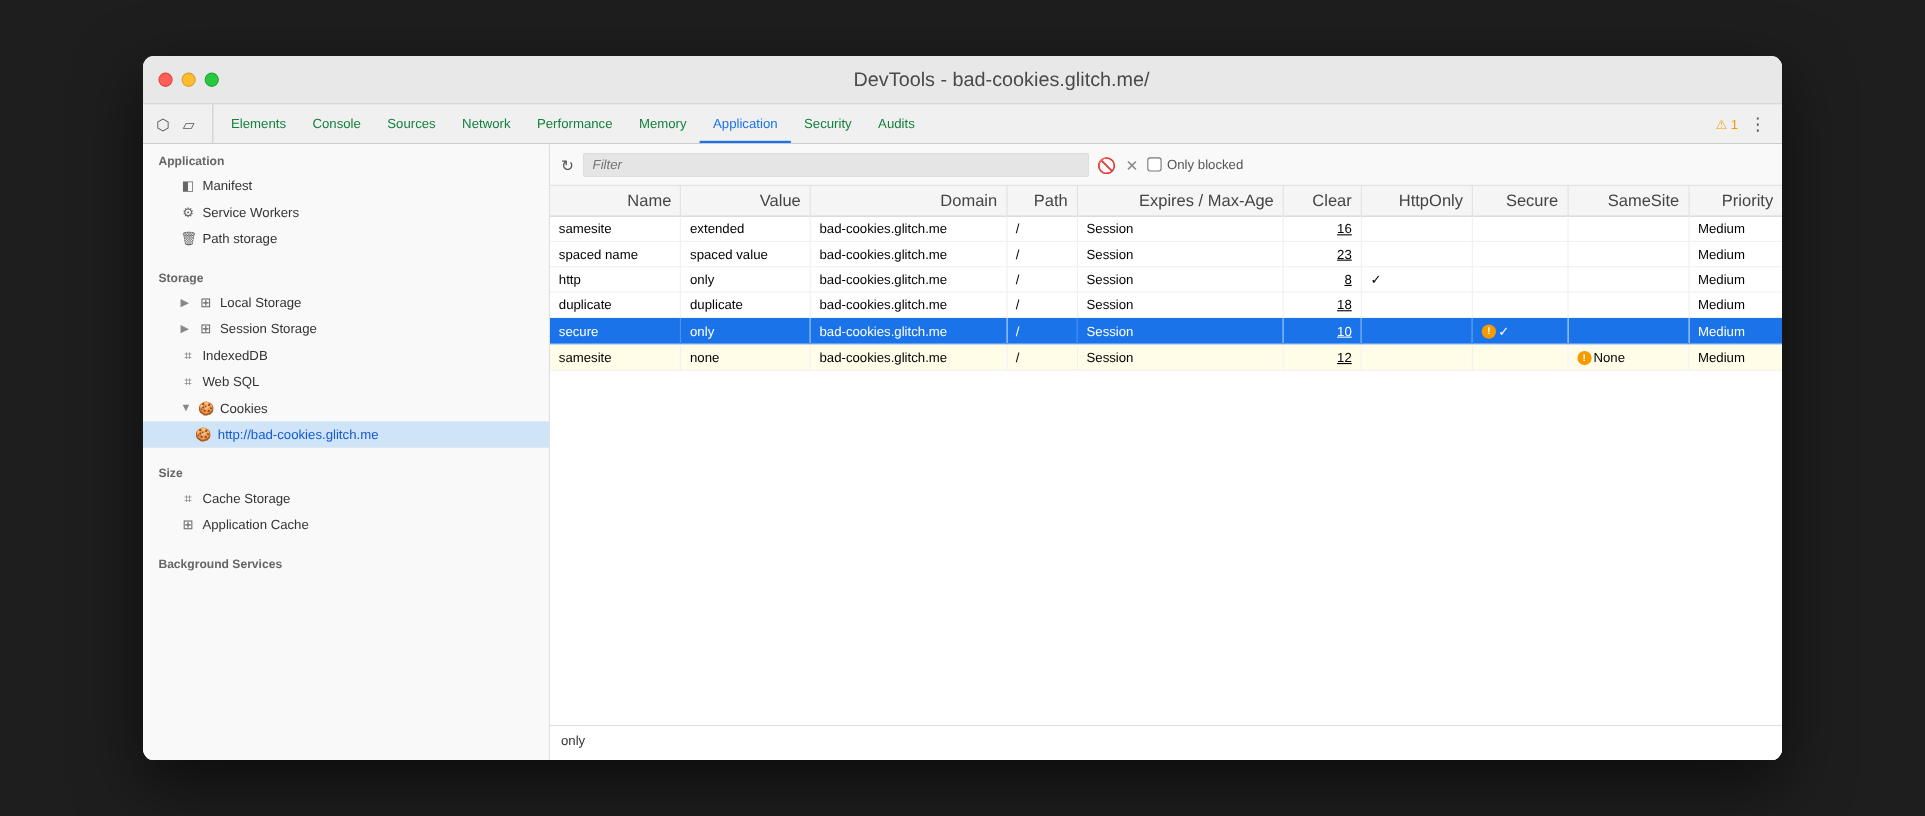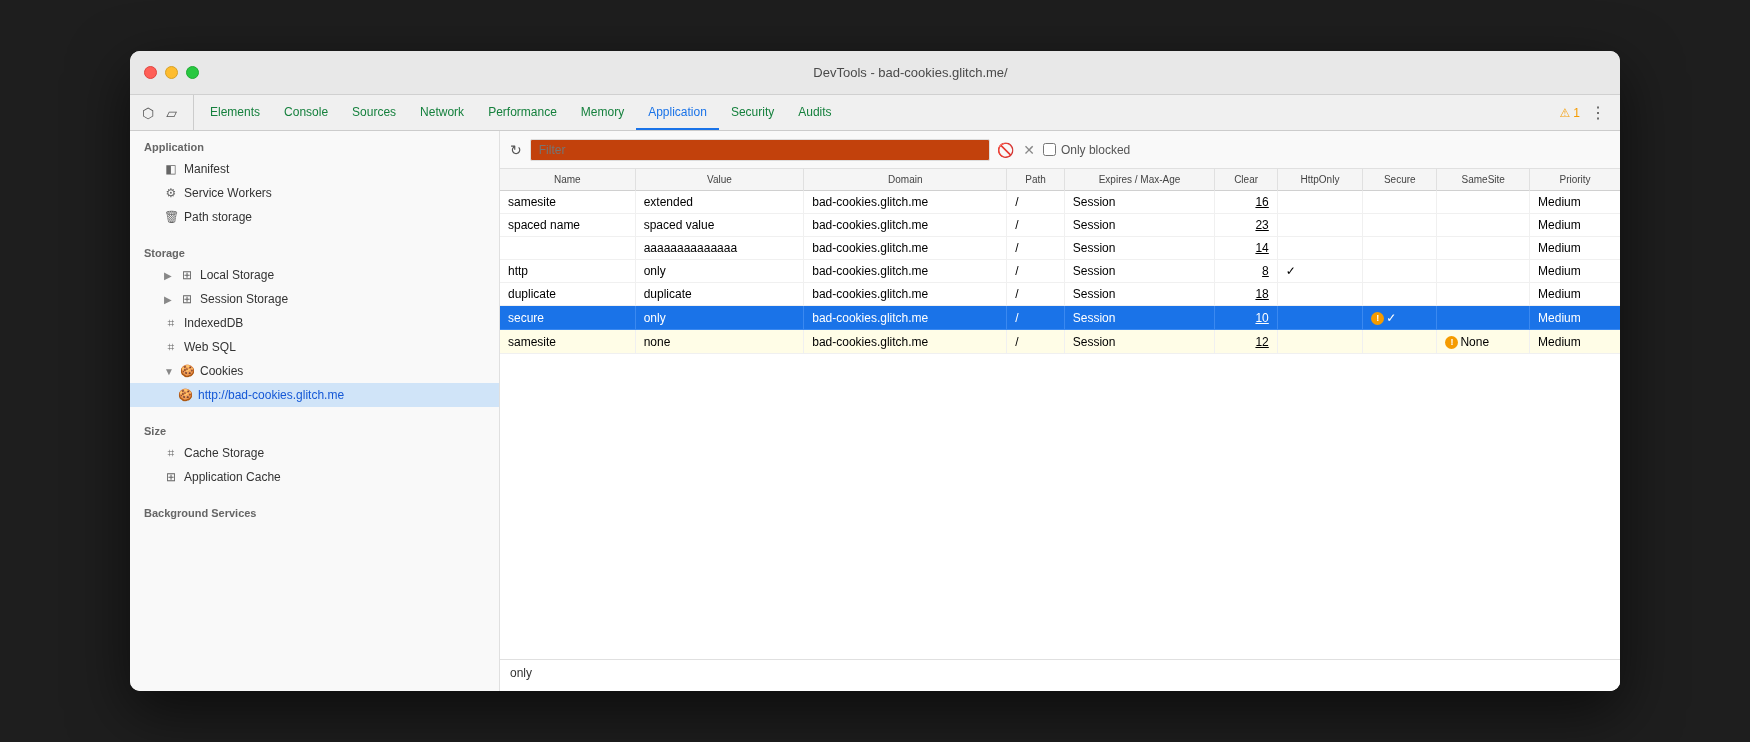--- a/index.html
+++ b/index.html
@@ -42,21 +42,21 @@
       border-radius: 50%;
       border: none;
       cursor: pointer;
     }
     .tl-close { background: #ff5f57; border: 1px solid #e0443e; }
     .tl-min { background: #febc2e; border: 1px solid #d6a127; }
     .tl-max { background: #28c840; border: 1px solid #1faa33; }
     .title-text {
       flex: 1;
       text-align: center;
-      font-size: 13px;
+      font-size: 18px;
       color: #4a4a4a;
       font-weight: 500;
     }
     
     .tab-bar {
       background: #f0f0f0;
       border-bottom: 1px solid #cccccc;
       display: flex;
       align-items: stretch;
       height: 36px;
@@ -193,27 +193,28 @@
     .refresh-btn {
       background: none;
       border: none;
       cursor: pointer;
       font-size: 14px;
       color: #555;
     }
     .filter-input {
       flex: 1;
       border: 1px solid #ddd;
-      background: #c2410c;
+      background: #e5e5e5;
       padding: 3px 8px;
       font-size: 12px;
       border-radius: 2px;
       outline: none;
       height: 22px;
       max-width: 460px;
+      font-style: italic;
     }
     .clear-btn {
       background: none;
       border: none;
       cursor: pointer;
       font-size: 14px;
       color: #888;
     }
     .block-icon-btn {
       background: none;
@@ -238,27 +239,27 @@
     table {
       width: 100%;
       border-collapse: collapse;
       min-width: 900px;
     }
     thead tr {
       background: #f5f5f5;
       border-bottom: 1px solid #d0d0d0;
     }
     th {
-      text-align: center;
+      text-align: right;
       padding: 5px 8px;
       font-weight: 500;
       color: #444;
       border-right: 1px solid #e0e0e0;
       white-space: nowrap;
-      font-size: 10px;
+      font-size: 15px;
       user-select: none;
       cursor: pointer;
     }
     th:last-child { border-right: none; }
     td {
       padding: 4px 8px;
       border-right: 1px solid #f0f0f0;
       border-bottom: 1px solid #f0f0f0;
       white-space: nowrap;
       overflow: hidden;
@@ -431,32 +432,20 @@
                 <td>bad-cookies.glitch.me</td>
                 <td>/</td>
                 <td>Session</td>
                 <td class="size-cell">23</td>
                 <td></td>
                 <td></td>
                 <td></td>
                 <td>Medium</td>
               </tr>
               <tr>
-                <td></td>
-                <td>aaaaaaaaaaaaaa</td>
-                <td>bad-cookies.glitch.me</td>
-                <td>/</td>
-                <td>Session</td>
-                <td class="size-cell">14</td>
-                <td></td>
-                <td></td>
-                <td></td>
-                <td>Medium</td>
-              </tr>
-              <tr>
                 <td>http</td>
                 <td>only</td>
                 <td>bad-cookies.glitch.me</td>
                 <td>/</td>
                 <td>Session</td>
                 <td class="size-cell">8</td>
                 <td>✓</td>
                 <td></td>
                 <td></td>
                 <td>Medium</td>

